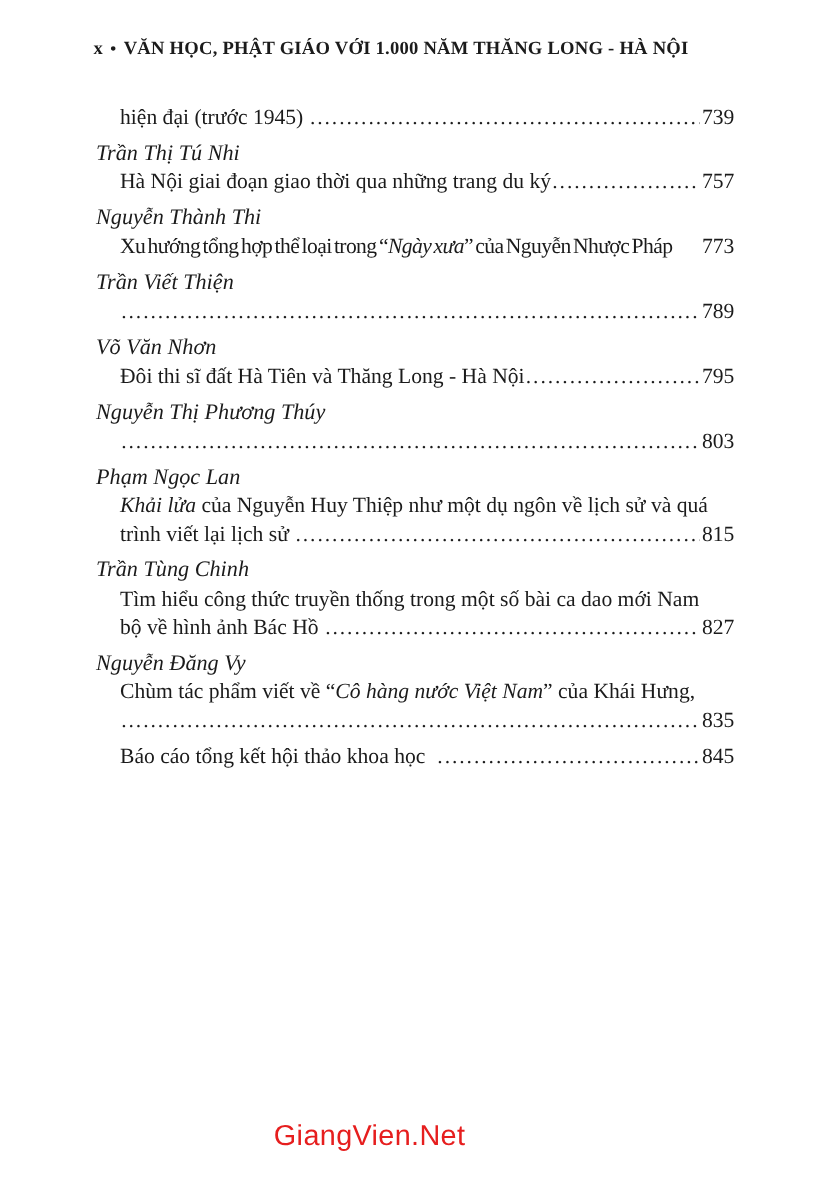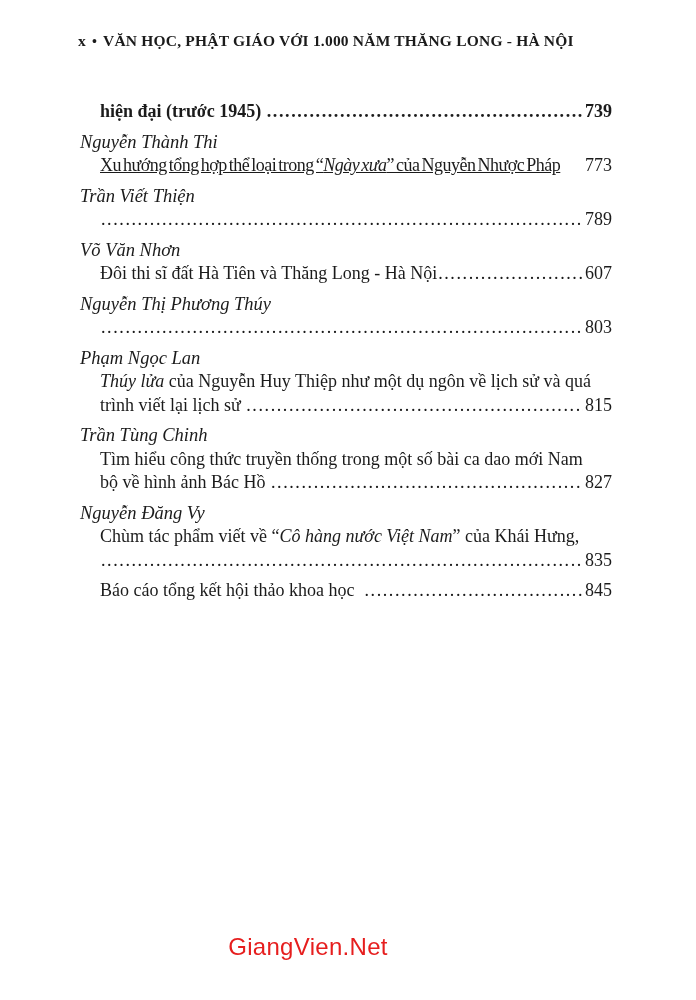--- a/index.html
+++ b/index.html
@@ -26,35 +26,35 @@
   .header .bullet { margin: 0 6px; font-size: 14px; }
   .toc {
     position: absolute;
     top: 84px;
     left: 78px;
     width: 534px;
     font-size: 18px;
     line-height: 23.5px;
   }
   .entry { margin-top: 7px; }
-  .entry:first-child { margin-top: 16px; font-weight: bold; }
+  .entry:first-child { margin-top: 2px; }
   .author {
     font-style: italic;
     font-size: 18.5px;
     padding-left: 2px;
     white-space: nowrap;
   }
   .line {
     display: flex;
     align-items: flex-end;
     padding-left: 22px;
   }
   .txt { white-space: pre; flex: 0 0 auto; }
   .it { font-style: italic; }
-  .line.tight .txt { letter-spacing: -0.5px; word-spacing: -2px; text-decoration: underline; }
+  .line.tight .txt { letter-spacing: -0.5px; word-spacing: -2px; }
   .leader {
     flex: 1 1 auto;
     overflow: hidden;
     white-space: nowrap;
     min-width: 6px;
     margin-left: 1px;
     margin-right: 2px;
   }
   .leader.dotted::after {
     content: "........................................................................................................................";
@@ -83,53 +83,61 @@
 
   <div class="toc" id="toc">
       <div class="entry">
         <div class="line">
           <span class="txt"><span>hiện đại (trước 1945) </span></span>
           <span class="leader dotted"></span>
           <span class="pg">739</span>
         </div>
       </div>
       <div class="entry">
+        <div class="author">Trần Thị Tú Nhi</div>
+        <div class="line">
+          <span class="txt"><span>Hà Nội giai đoạn giao thời qua những trang du ký</span></span>
+          <span class="leader dotted"></span>
+          <span class="pg">757</span>
+        </div>
+      </div>
+      <div class="entry">
         <div class="author">Nguyễn Thành Thi</div>
         <div class="line tight">
           <span class="txt"><span>Xu hướng tổng hợp thể loại trong “</span><span class="it">Ngày xưa</span><span>” của Nguyễn Nhược Pháp</span></span>
           <span class="leader"></span>
           <span class="pg">773</span>
         </div>
       </div>
       <div class="entry">
         <div class="author">Trần Viết Thiện</div>
         <div class="line">
           <span class="leader dotted"></span>
           <span class="pg">789</span>
         </div>
       </div>
       <div class="entry">
         <div class="author">Võ Văn Nhơn</div>
         <div class="line">
           <span class="txt"><span>Đôi thi sĩ đất Hà Tiên và Thăng Long - Hà Nội</span></span>
           <span class="leader dotted"></span>
-          <span class="pg">607</span>
+          <span class="pg">795</span>
         </div>
       </div>
       <div class="entry">
         <div class="author">Nguyễn Thị Phương Thúy</div>
         <div class="line">
           <span class="leader dotted"></span>
           <span class="pg">803</span>
         </div>
       </div>
       <div class="entry">
         <div class="author">Phạm Ngọc Lan</div>
         <div class="line">
-          <span class="txt"><span class="it">Thúy lửa</span><span> của Nguyễn Huy Thiệp như một dụ ngôn về lịch sử và quá</span></span>
+          <span class="txt"><span class="it">Khải lửa</span><span> của Nguyễn Huy Thiệp như một dụ ngôn về lịch sử và quá</span></span>
         </div>
         <div class="line">
           <span class="txt"><span>trình viết lại lịch sử </span></span>
           <span class="leader dotted"></span>
           <span class="pg">815</span>
         </div>
       </div>
       <div class="entry">
         <div class="author">Trần Tùng Chinh</div>
         <div class="line">

